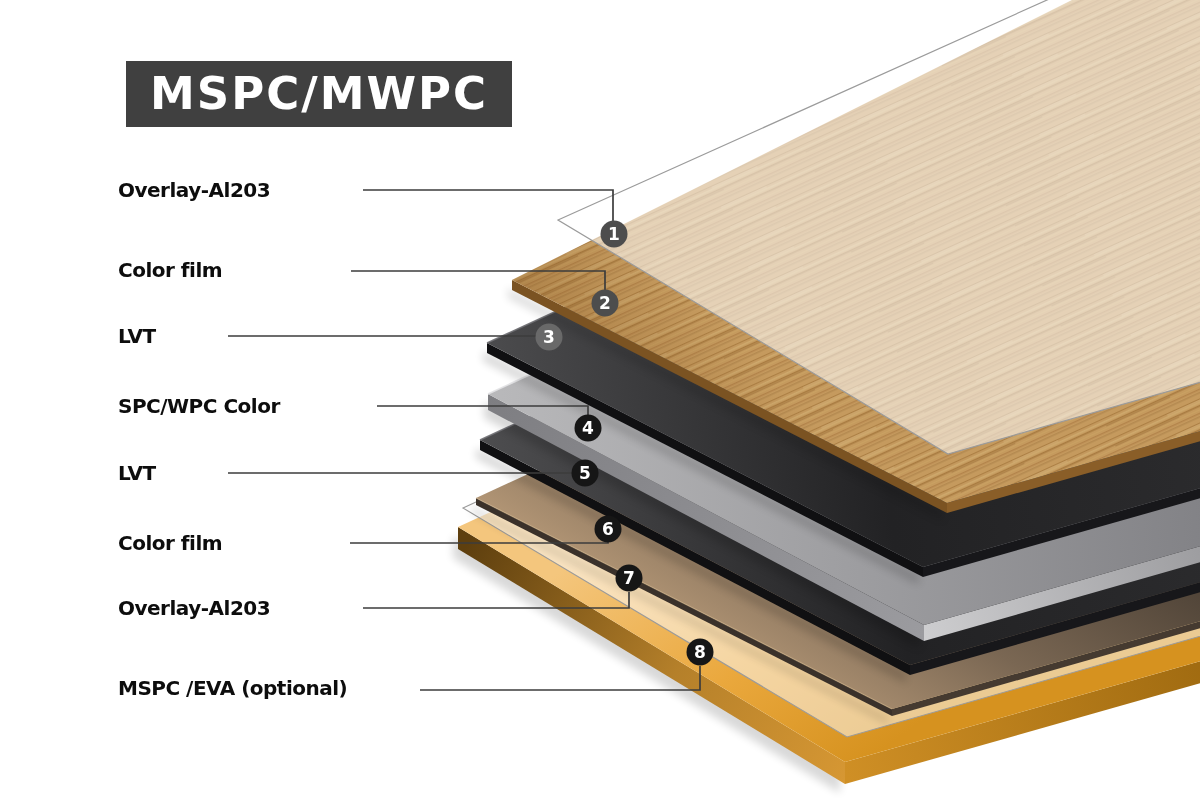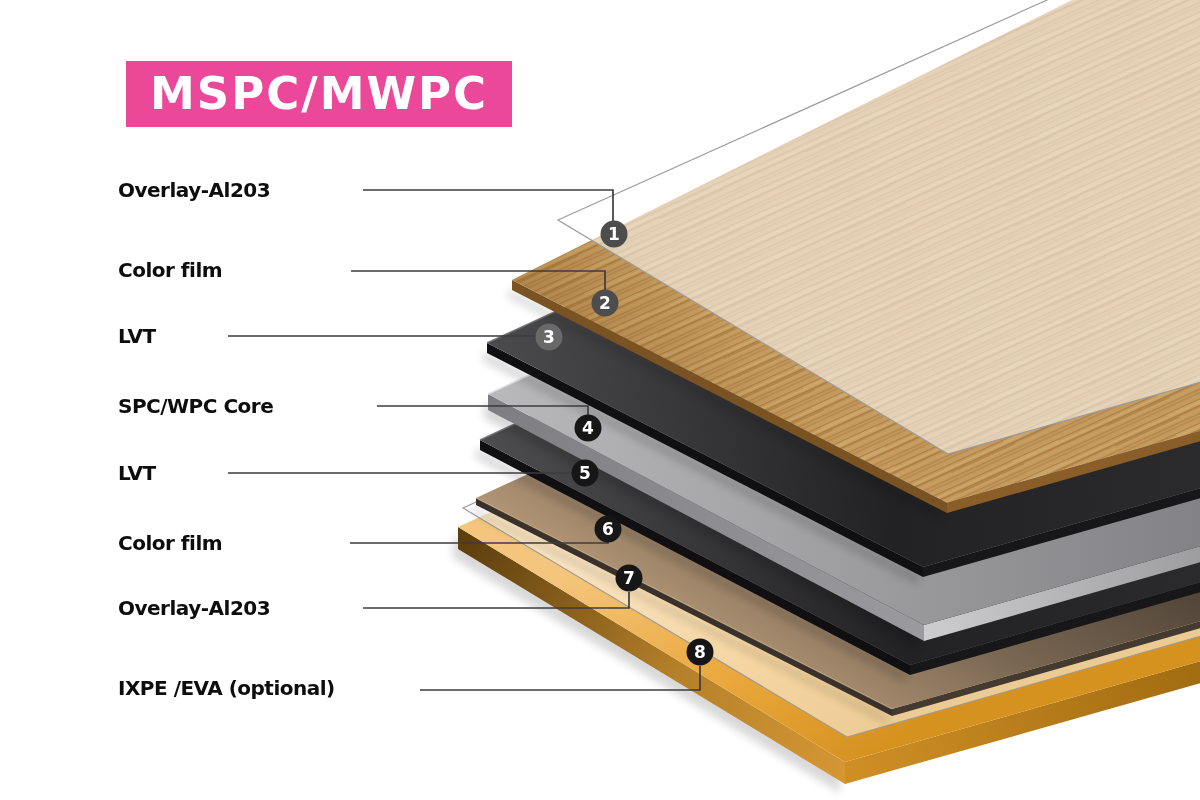--- a/index.html
+++ b/index.html
@@ -1,20 +1,20 @@
 <!DOCTYPE html>
 <html><head>
 <meta charset="utf-8">
 <style>
   html,body{margin:0;padding:0;background:#ffffff;}
   #stage{position:relative;width:1200px;height:800px;overflow:hidden;background:#ffffff;
          font-family:"DejaVu Sans","Liberation Sans",sans-serif;}
   #art{position:absolute;left:0;top:0;}
   .title-badge{position:absolute;left:126px;top:61px;height:66px;line-height:66px;
-      padding:0 24px;background:#ec4899;color:#ffffff;font-size:45px;font-weight:bold;
+      padding:0 24px;background:#404040;color:#ffffff;font-size:45px;font-weight:bold;
       letter-spacing:2px;white-space:nowrap;}
   .layer-label{position:absolute;left:118px;height:40px;line-height:40px;
       color:#0d0d0d;font-size:20px;font-weight:bold;white-space:nowrap;letter-spacing:-0.5px;}
   .lab-1{top:170px;} .lab-2{top:250px;} .lab-3{top:316px;} .lab-4{top:386px;}
   .lab-5{top:453px;} .lab-6{top:523px;} .lab-7{top:588px;} .lab-8{top:668px;}
   .marker-num{font-size:17px;font-weight:bold;fill:#ffffff;}
 </style>
 </head>
 <body>
 
@@ -174,19 +174,19 @@
       <circle cx="700" cy="652" r="13.5" fill="#161616"></circle>
       <text class="marker-num" x="700" y="658" text-anchor="middle">8</text>
     </g>
   </svg>
 
   <div class="title-badge">MSPC/MWPC</div>
 
   <div class="layer-label lab-1">Overlay-Al203</div>
   <div class="layer-label lab-2">Color film</div>
   <div class="layer-label lab-3">LVT</div>
-  <div class="layer-label lab-4">SPC/WPC Core</div>
+  <div class="layer-label lab-4">SPC/WPC Color</div>
   <div class="layer-label lab-5">LVT</div>
   <div class="layer-label lab-6">Color film</div>
   <div class="layer-label lab-7">Overlay-Al203</div>
-  <div class="layer-label lab-8">IXPE /EVA (optional)</div>
+  <div class="layer-label lab-8">MSPC /EVA (optional)</div>
 
 </div>
 
 </body></html>

